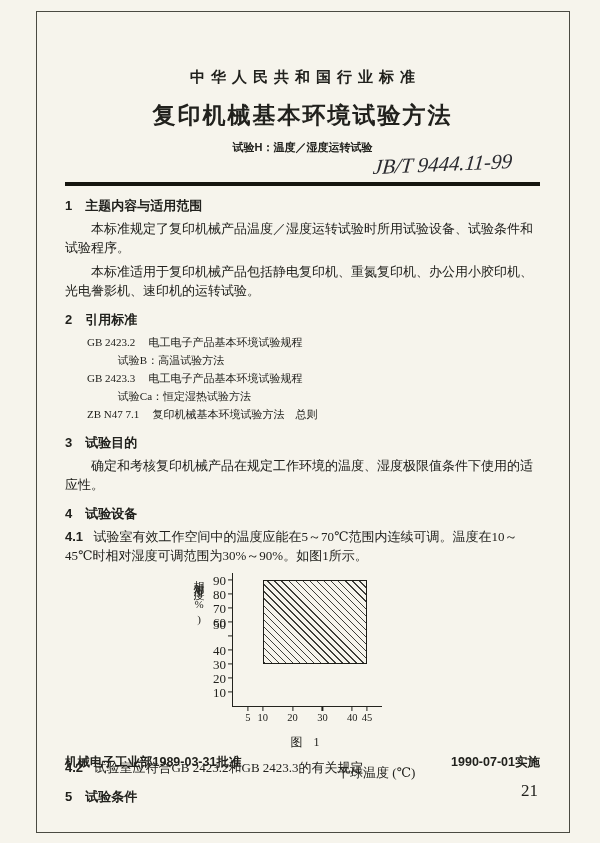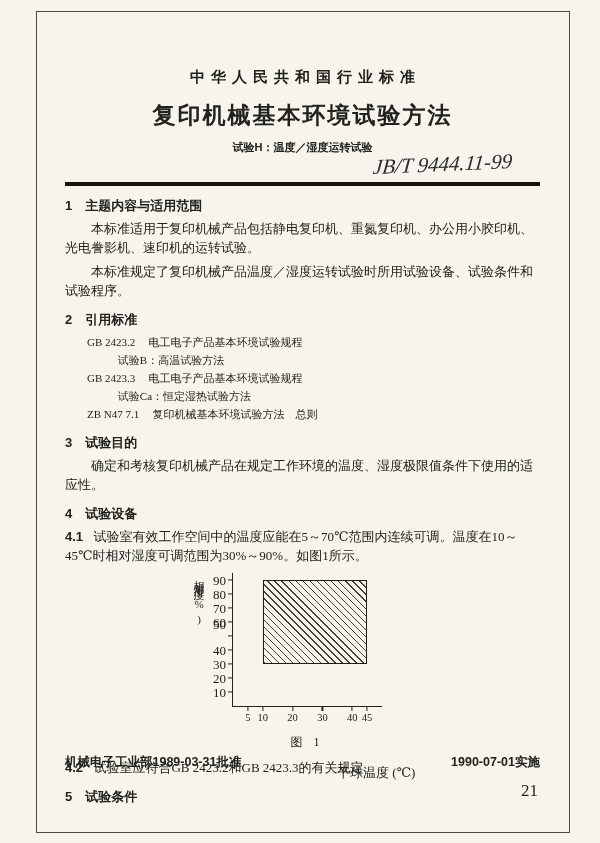--- a/index.html
+++ b/index.html
@@ -50,22 +50,22 @@
 
   <div class="content">
 
     <div class="doc-header">中华人民共和国行业标准</div>
     <div class="doc-title">复印机械基本环境试验方法</div>
     <div class="doc-subtitle">试验H：温度／湿度运转试验</div>
     <div class="std-number"><span>JB/T 9444.11-99</span></div>
     <div class="rule"></div>
 
     <h2 class="sec">1　主题内容与适用范围</h2>
+    <p class="body indent">本标准规定了复印机械产品温度／湿度运转试验时所用试验设备、试验条件和试验程序。</p>
     <p class="body indent">本标准适用于复印机械产品包括静电复印机、重氮复印机、办公用小胶印机、光电誊影机、速印机的运转试验。</p>
-    <p class="body indent">本标准规定了复印机械产品温度／湿度运转试验时所用试验设备、试验条件和试验程序。</p>
 
     <h2 class="sec">2　引用标准</h2>
     <div class="refs">
       <div class="ref-line"><span class="ref-code">GB 2423.2</span><span>电工电子产品基本环境试验规程</span></div>
       <div class="ref-sub">试验B：高温试验方法</div>
       <div class="ref-line"><span class="ref-code">GB 2423.3</span><span>电工电子产品基本环境试验规程</span></div>
       <div class="ref-sub">试验Ca：恒定湿热试验方法</div>
       <div class="ref-line"><span class="ref-code">ZB N47 7.1</span><span>复印机械基本环境试验方法　总则</span></div>
     </div>
 

